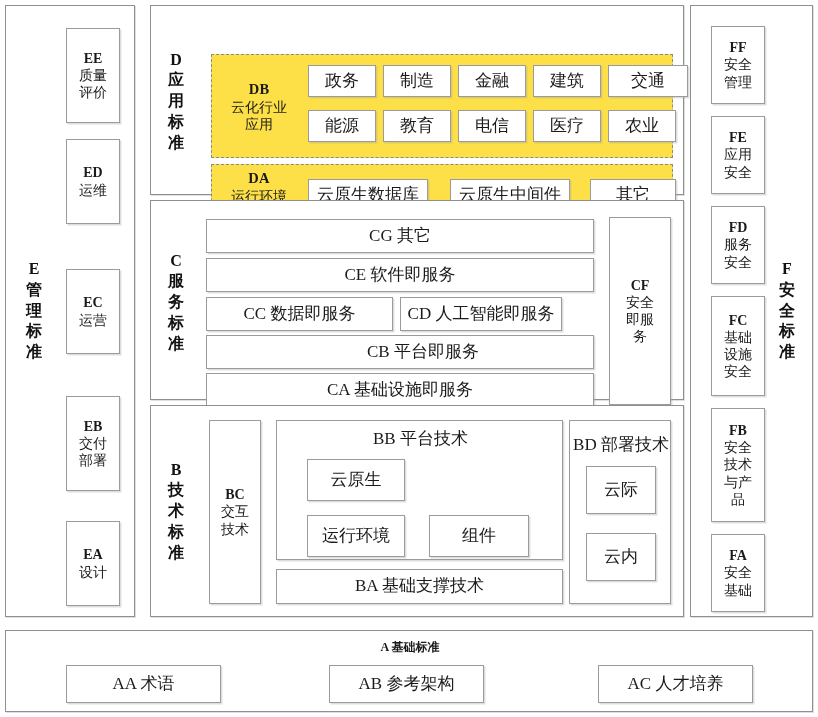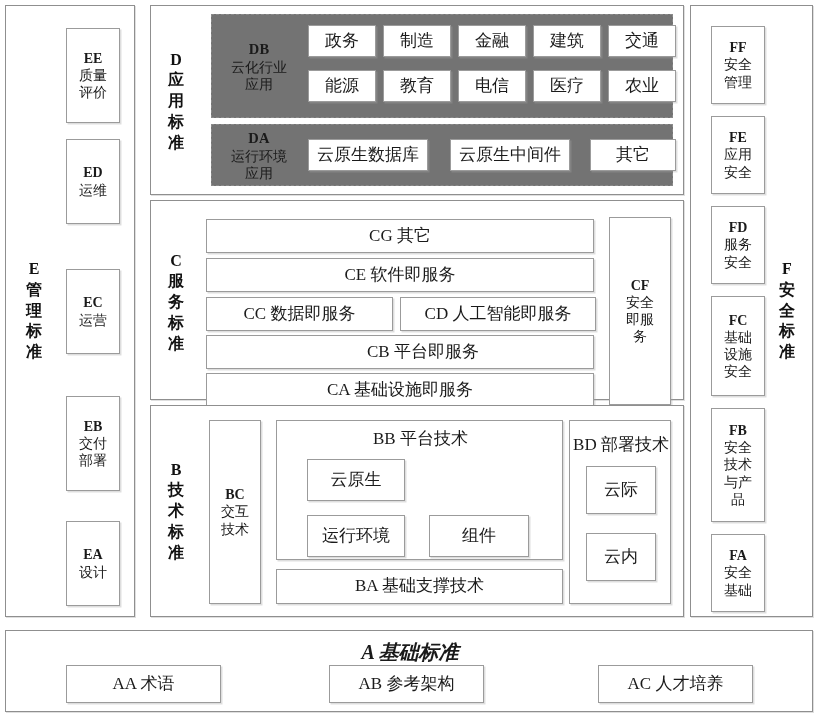--- a/index.html
+++ b/index.html
@@ -34,42 +34,43 @@
     background: #ffffff;
     box-shadow: 1.5px 1.5px 0 rgba(160,160,160,0.35);
     display: flex;
     align-items: center;
     justify-content: center;
     text-align: center;
     line-height: 1.22;
   }
   .dashed {
     border: 1.6px dashed #8a8a8a;
-    background: #737373;
+    background: #fde047;
     box-sizing: border-box;
+    margin-top: 40px;
   }
 
   
   .vlabel {
     display: flex;
     flex-direction: column;
     align-items: center;
     justify-content: center;
     font-weight: bold;
     font-size: 16px;
     line-height: 1.30;
     letter-spacing: 0;
     color: #111111;
   }
   .vlabel span { display: block; }
 
   
   .t15 { font-size: 17px; }
   .t14 { font-size: 14px; }
-  .t16b { font-size: 20px; font-weight: bold; font-style: italic; }
+  .t16b { font-size: 12px; font-weight: bold; }
 
   .stack { display: flex; flex-direction: column; align-items: center; justify-content: center; }
   .stack span { display:block; }
 
   .sublabel {
     display: flex;
     flex-direction: column;
     align-items: center;
     justify-content: center;
     text-align: center;
@@ -141,21 +142,21 @@
         </div>
       <div class="abs box t15" style="left:171px; top:10px; width:68px; height:32px;">
           <span>制造</span>
         </div>
       <div class="abs box t15" style="left:246px; top:10px; width:68px; height:32px;">
           <span>金融</span>
         </div>
       <div class="abs box t15" style="left:321px; top:10px; width:68px; height:32px;">
           <span>建筑</span>
         </div>
-      <div class="abs box t15" style="left:396px; top:10px; width:68px; height:32px;">
+      <div class="abs box t15" style="left:396px; top:10px; width:80px; height:32px;">
           <span>交通</span>
         </div>
 
       <div class="abs box t15" style="left:96px; top:55px; width:68px; height:32px;">
           <span>能源</span>
         </div>
       <div class="abs box t15" style="left:171px; top:55px; width:68px; height:32px;">
           <span>教育</span>
         </div>
       <div class="abs box t15" style="left:246px; top:55px; width:68px; height:32px;">
@@ -198,21 +199,21 @@
 
     <div class="abs box t15" style="left:55px; top:18px; width:388px; height:34px;">
       <span>CG 其它</span>
     </div>
     <div class="abs box t15" style="left:55px; top:57px; width:388px; height:34px;">
       <span>CE 软件即服务</span>
     </div>
     <div class="abs box t15" style="left:55px; top:96px; width:187px; height:34px;">
       <span>CC 数据即服务</span>
     </div>
-    <div class="abs box t15" style="left:249px; top:96px; width:196px; height:34px;">
+    <div class="abs box t15" style="left:249px; top:96px; width:162px; height:34px;">
       <span>CD 人工智能即服务</span>
     </div>
     <div class="abs box t15" style="left:55px; top:134px; width:388px; height:34px;padding-left:46px;">
       <span>CB 平台即服务</span>
     </div>
     <div class="abs box t15" style="left:55px; top:172px; width:388px; height:34px;">
       <span>CA 基础设施即服务</span>
     </div>
 
     <div class="abs box stack t14" style="left:458px; top:16px; width:62px; height:188px;">

